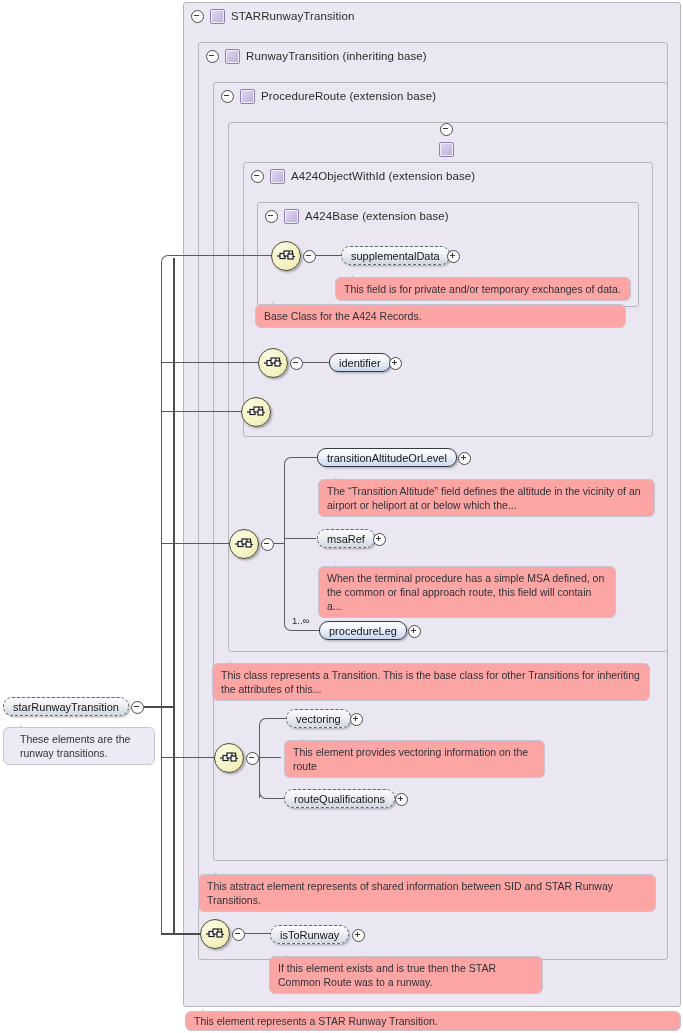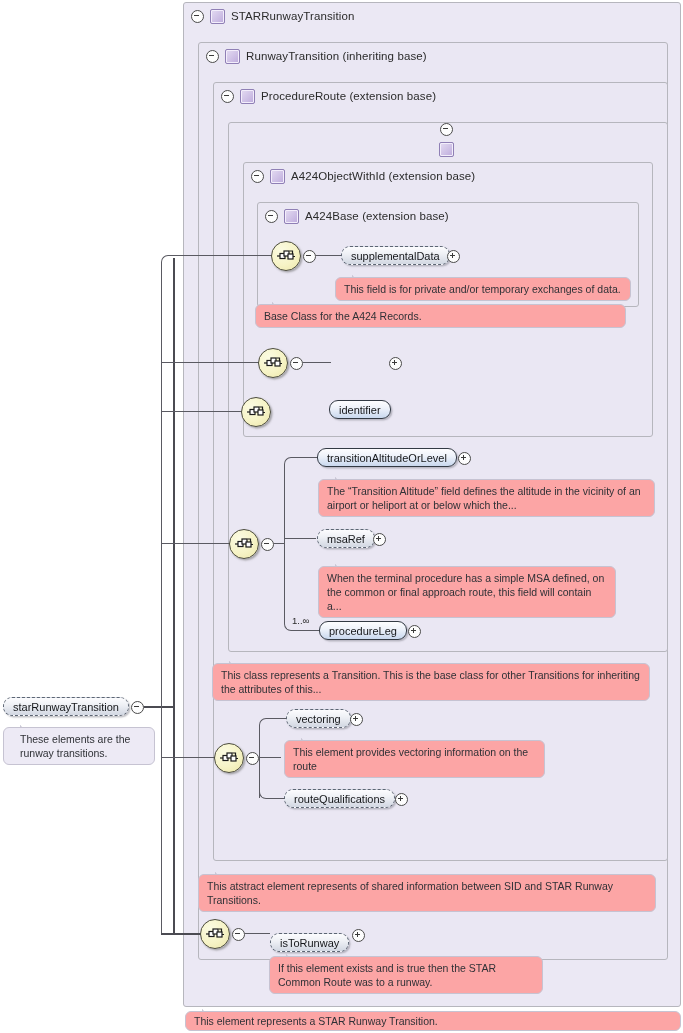--- a/index.html
+++ b/index.html
@@ -235,39 +235,39 @@
       <path d="M17 8.5 h2" stroke="#1b1b1b" stroke-width="1.2" fill="none"></path>
       <path d="M13.5 3 h3 v3" stroke="#1b1b1b" stroke-width="1.2" fill="none"></path>
     </svg>
   </div>
   <div class="etog" style="left:232px;top:928px;"></div>
   <div class="ln lnh" style="left:245px;top:933px;width:25px;"></div>
 
   <div class="elem opt" style="left:341px;top:246px;">supplementalData</div>
   <div class="etog plus" style="left:447px;top:250px;"></div>
 
-  <div class="elem" style="left:329px;top:353px;margin-top:47px;">identifier</div>
+  <div class="elem" style="left:329px;top:353px;">identifier</div>
   <div class="etog plus" style="left:389px;top:357px;"></div>
 
   <div class="elem" style="left:317px;top:448px;">transitionAltitudeOrLevel</div>
   <div class="etog plus" style="left:458px;top:452px;"></div>
 
   <div class="elem opt" style="left:317px;top:529px;">msaRef</div>
   <div class="etog plus" style="left:373px;top:533px;"></div>
 
   <div class="elem" style="left:319px;top:621px;">procedureLeg</div>
   <div class="etog plus" style="left:408px;top:625px;"></div>
 
   <div class="elem opt" style="left:286px;top:709px;">vectoring</div>
   <div class="etog plus" style="left:350px;top:713px;"></div>
 
   <div class="elem opt" style="left:284px;top:789px;">routeQualifications</div>
   <div class="etog plus" style="left:395px;top:793px;"></div>
 
-  <div class="elem opt" style="left:270px;top:925px;margin-top:8px;">isToRunway</div>
+  <div class="elem opt" style="left:270px;top:925px;">isToRunway</div>
   <div class="etog plus" style="left:352px;top:929px;"></div>
 
   <div class="elem opt rootbox" style="left:3px;top:697px;">starRunwayTransition</div>
   <div class="etog" style="left:131px;top:701px;"></div>
   <div class="note pale" style="left:3px;top:727px;width:152px;padding-left:16px;">
     <span class="tail"></span>
     <span>These elements are the runway transitions.</span>
   </div>
 
   <div class="note" style="left:335px;top:277px;width:296px;">

